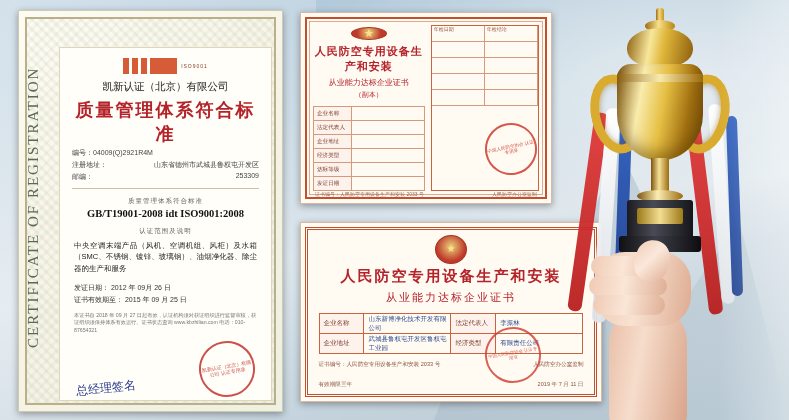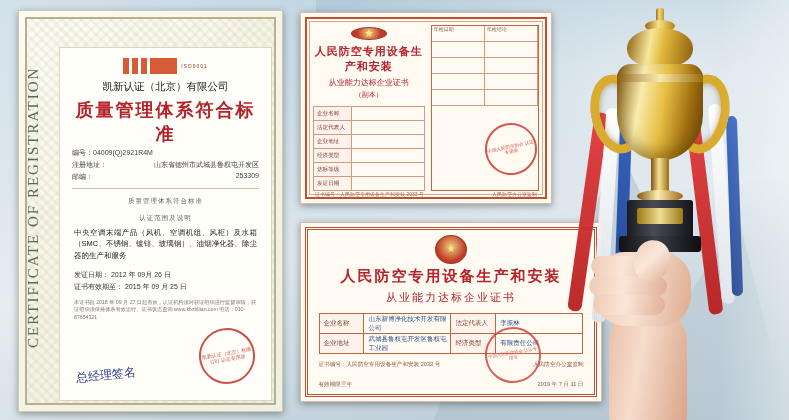--- a/index.html
+++ b/index.html
@@ -213,20 +213,21 @@
         <span>山东省德州市武城县鲁权屯开发区</span>
       </div>
       <div class="kv">
         <span>邮编：</span>
         <span>253309</span>
       </div>
 
       <div class="c-rule"></div>
 
       <div class="c-std-label">质量管理体系符合标准</div>
+      <div class="c-std">GB/T19001-2008 idt ISO9001:2008</div>
 
       <div class="c-scope-label">认证范围及说明</div>
       <div class="c-scope">中央空调末端产品（风机、空调机组、风柜）及水箱（SMC、不锈钢、镀锌、玻璃钢）、油烟净化器、除尘器的生产和服务</div>
 
       <div class="c-dates">
         <div>
           <span>发证日期：</span>
           <span>2012 年 09月 26 日</span>
         </div>
         <div>

